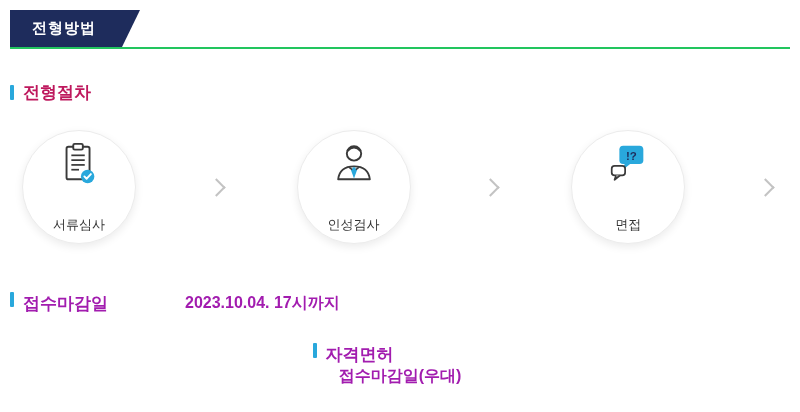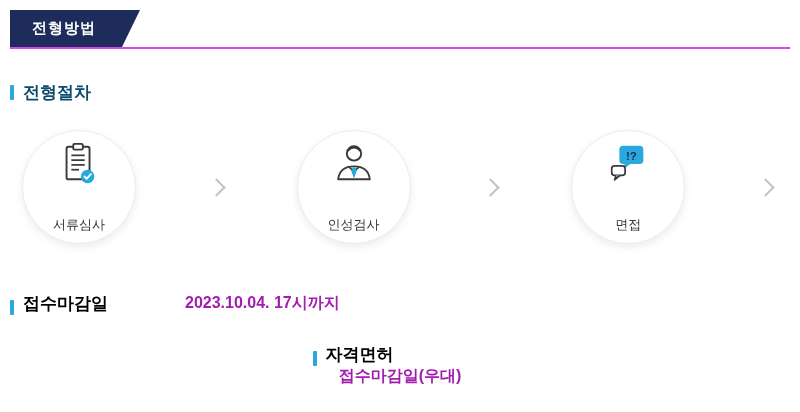--- a/index.html
+++ b/index.html
@@ -5,41 +5,41 @@
   * { margin: 0; padding: 0; box-sizing: border-box; }
   html, body { width: 800px; height: 412px; overflow: hidden; }
   body {
     background: #ffffff;
     font-family: "Liberation Sans", "DejaVu Sans", sans-serif;
     color: #333333;
   }
   .page { padding: 10px 10px 0 10px; }
 
   
-  .banner-row { border-bottom: 2px solid #d946ef; }
+  .banner-row { border-bottom: 2px solid #22c55e; }
   .banner {
     display: inline-block;
     background: #1e2c5c;
     color: #ffffff;
     font-weight: bold;
     font-size: 15px;
     letter-spacing: 1px;
     padding: 9px 44px 9px 22px;
     clip-path: polygon(0 0, 100% 0, calc(100% - 18px) 100%, 0 100%);
   }
 
   
   .section-head {
     display: flex;
     align-items: center;
     gap: 9px;
     margin-top: 32px;
     font-size: 17px;
     font-weight: bold;
-    color: #0c4a6e;
+    color: #be185d;
   }
   .bar {
     width: 4px;
     height: 15px;
     background: #29a8dc;
     border-radius: 1px;
     flex: 0 0 auto;
   }
 
   
@@ -74,26 +74,26 @@
     margin: 0 6px;
     flex: 0 0 auto;
   }
 
   
   .info { display: flex; align-items: center; }
   .info.first { margin-top: 48px; }
   .info.second { margin-top: 28px; flex-direction: column; }
   .info .head {
     display: flex;
-    align-items: flex-end;
+    align-items: flex-start;
     gap: 9px;
     width: 175px;
     font-size: 17px;
     font-weight: bold;
-    color: #000000;
+    color: #a21caf;
     flex: 0 0 auto;
   }
   .info .val { font-size: 16px; font-weight: bold; color: #a21caf; }
 </style>
 </head>
 <body>
 
 <div class="page">
 
   <div class="banner-row">

